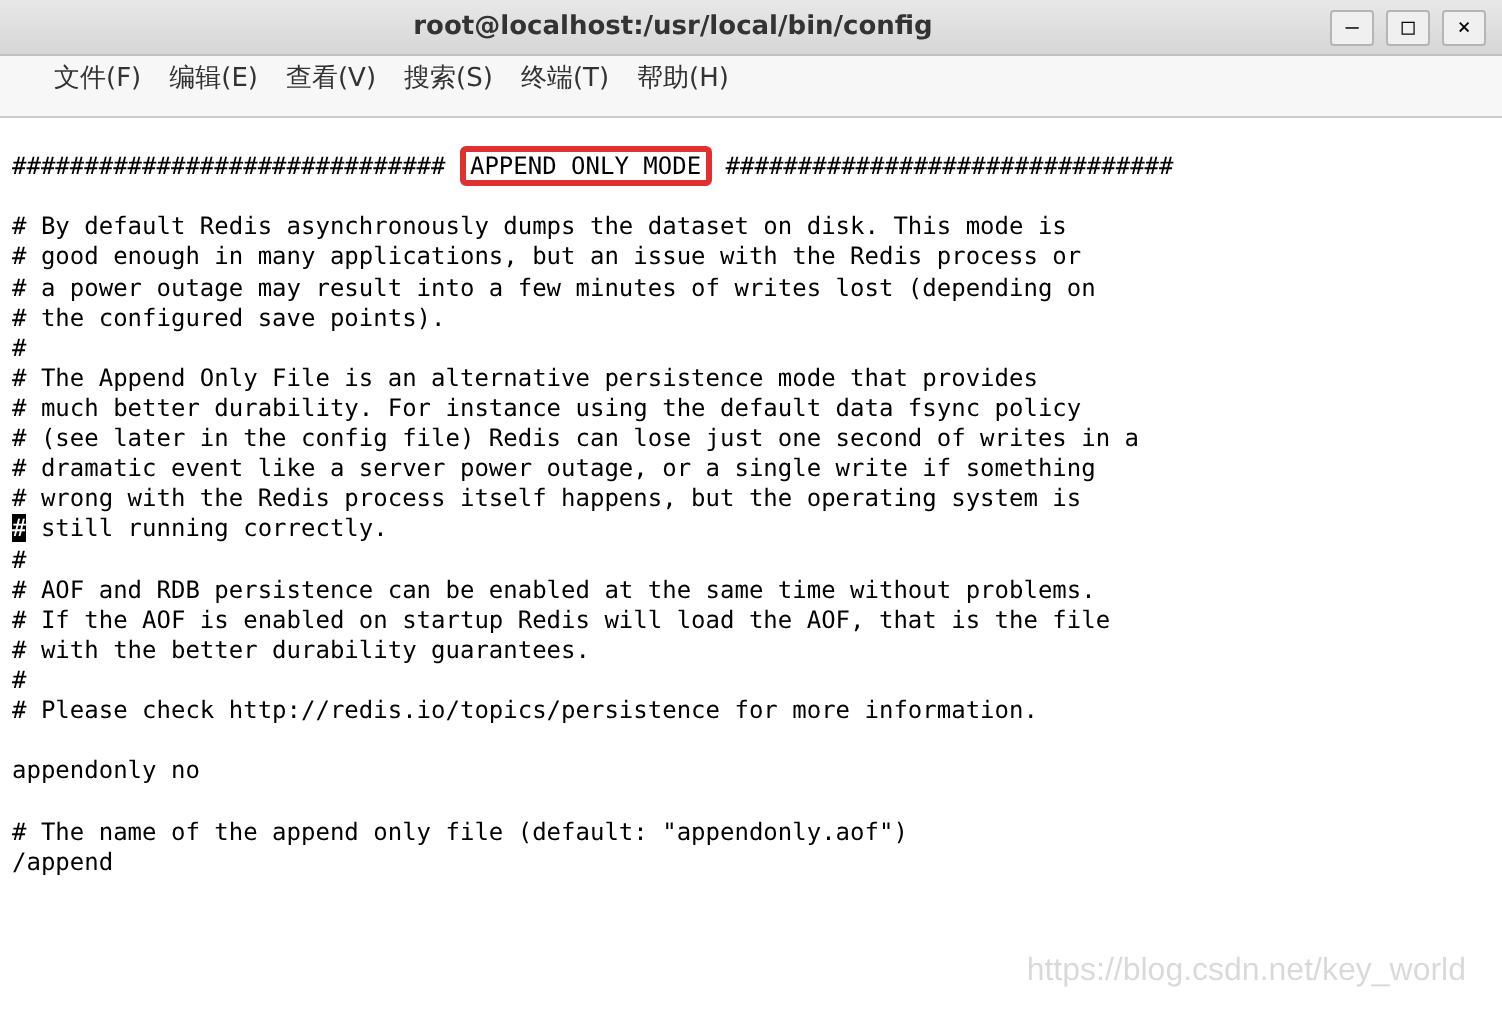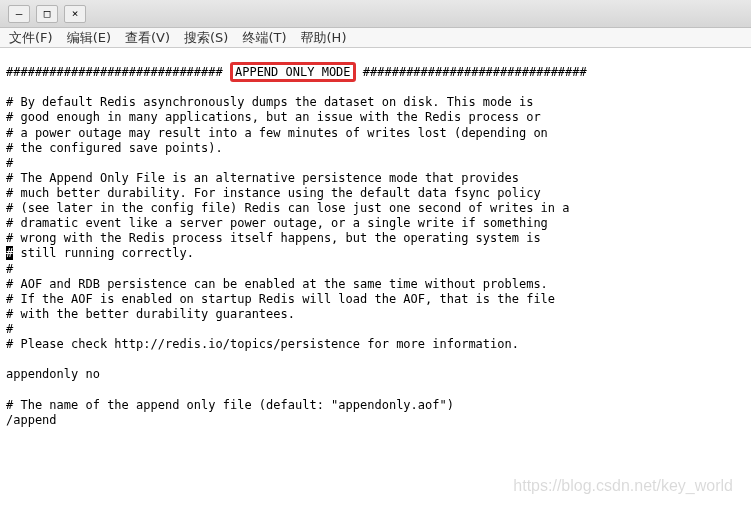--- a/index.html
+++ b/index.html
@@ -1,31 +1,32 @@
 <!DOCTYPE html>
 <html><head>
   <meta charset="utf-8">
   <style>
     * { margin: 0; padding: 0; box-sizing: border-box; }
     body { width: 751px; height: 505px; background: #fff; font-family: "DejaVu Sans Mono", "Consolas", monospace; overflow: hidden; }
     .titlebar { height: 28px; background: linear-gradient(#e8e8e8,#d6d6d6); display: flex; align-items: center; padding: 0 8px; border-bottom: 1px solid #c0c0c0; }
     .titlebar .title { flex: 1; text-align: center; font-family: "DejaVu Sans", sans-serif; font-weight: 600; font-size: 13px; color: #333; }
     .win-controls { display: flex; gap: 6px; align-items: center; }
     .win-btn { width: 22px; height: 18px; background: #f0f0f0; border: 1px solid #b5b5b5; border-radius: 2px; display: flex; align-items: center; justify-content: center; font-size: 11px; cursor: pointer; }
-    .menubar { height: 20px; background: #f7f7f7; border-bottom: 1px solid #ccc; display: flex; align-items: center; padding: 0 2px; font-family: "DejaVu Sans", sans-serif; font-size: 13px; color: #333; }
+    .menubar { height: 31px; background: #f7f7f7; border-bottom: 1px solid #ccc; display: flex; align-items: flex-start; padding: 0 20px; font-family: "DejaVu Sans", sans-serif; font-size: 13px; color: #333; }
     .menu-item { padding: 2px 7px; cursor: pointer; }
     .term { padding: 2px 6px; font-size: 12px; line-height: 1.26; white-space: pre; color: #000; letter-spacing: 0; font-family: "DejaVu Sans Mono","Courier New",monospace; }
     .highlight-box { border: 3px solid #e03030; border-radius: 3px; padding: 0 2px; }
     .cursor-blk { background: #000; color: #fff; }
     .watermark { position: absolute; right: 18px; bottom: 10px; color: rgba(0,0,0,0.15); font-family: sans-serif; font-size: 16px; pointer-events: none; }
   </style>
 </head>
 <body>
 
 <div class="titlebar">
+  <div class="title">root@localhost:/usr/local/bin/config</div>
   <div class="win-controls">
     <div class="win-btn">–</div>
     <div class="win-btn">□</div>
     <div class="win-btn">×</div>
   </div>
 </div>
 
 <div class="menubar">
   <div class="menu-item">文件(F)</div>
   <div class="menu-item">编辑(E)</div>

